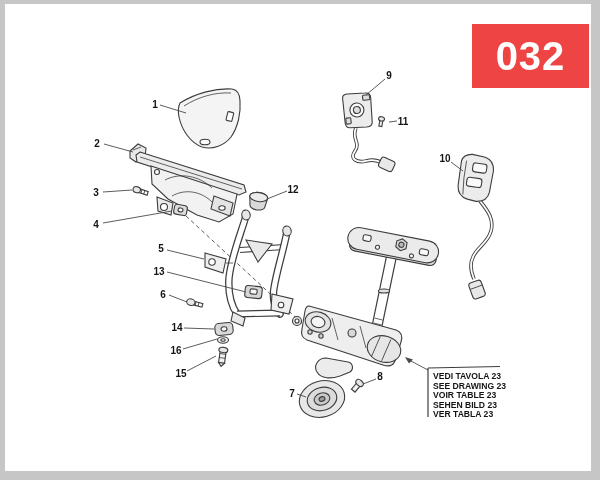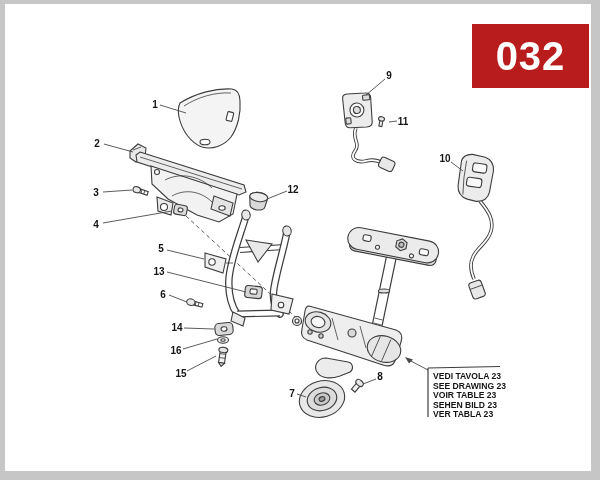--- a/index.html
+++ b/index.html
@@ -6,21 +6,21 @@
   #stage{
     position:relative;width:600px;height:480px;background:#c6c6c6;
     font-family:"Liberation Sans",sans-serif;overflow:hidden;
   }
   #page{
     position:absolute;left:5px;top:4px;width:586px;height:467px;background:#ffffff;
   }
   #diagram{position:absolute;left:0;top:0;width:600px;height:480px;}
   #badge{
     position:absolute;left:472px;top:24px;width:117px;height:64px;
-    background:#b91c1c;color:#ffffff;display:flex;align-items:center;justify-content:center;
+    background:#ef4444;color:#ffffff;display:flex;align-items:center;justify-content:center;
     font-weight:bold;font-size:40px;letter-spacing:1px;
   }
   svg text.callout{
     font-family:"Liberation Sans",sans-serif;font-weight:bold;font-size:10px;fill:#141414;
   }
   svg text.note-line{
     font-family:"Liberation Sans",sans-serif;font-weight:bold;font-size:8.6px;fill:#141414;
   }
   .ln{stroke:#4a4a4a;stroke-width:0.9;fill:none;}
   .outline{stroke:#3d3d3d;stroke-width:1.1;}

